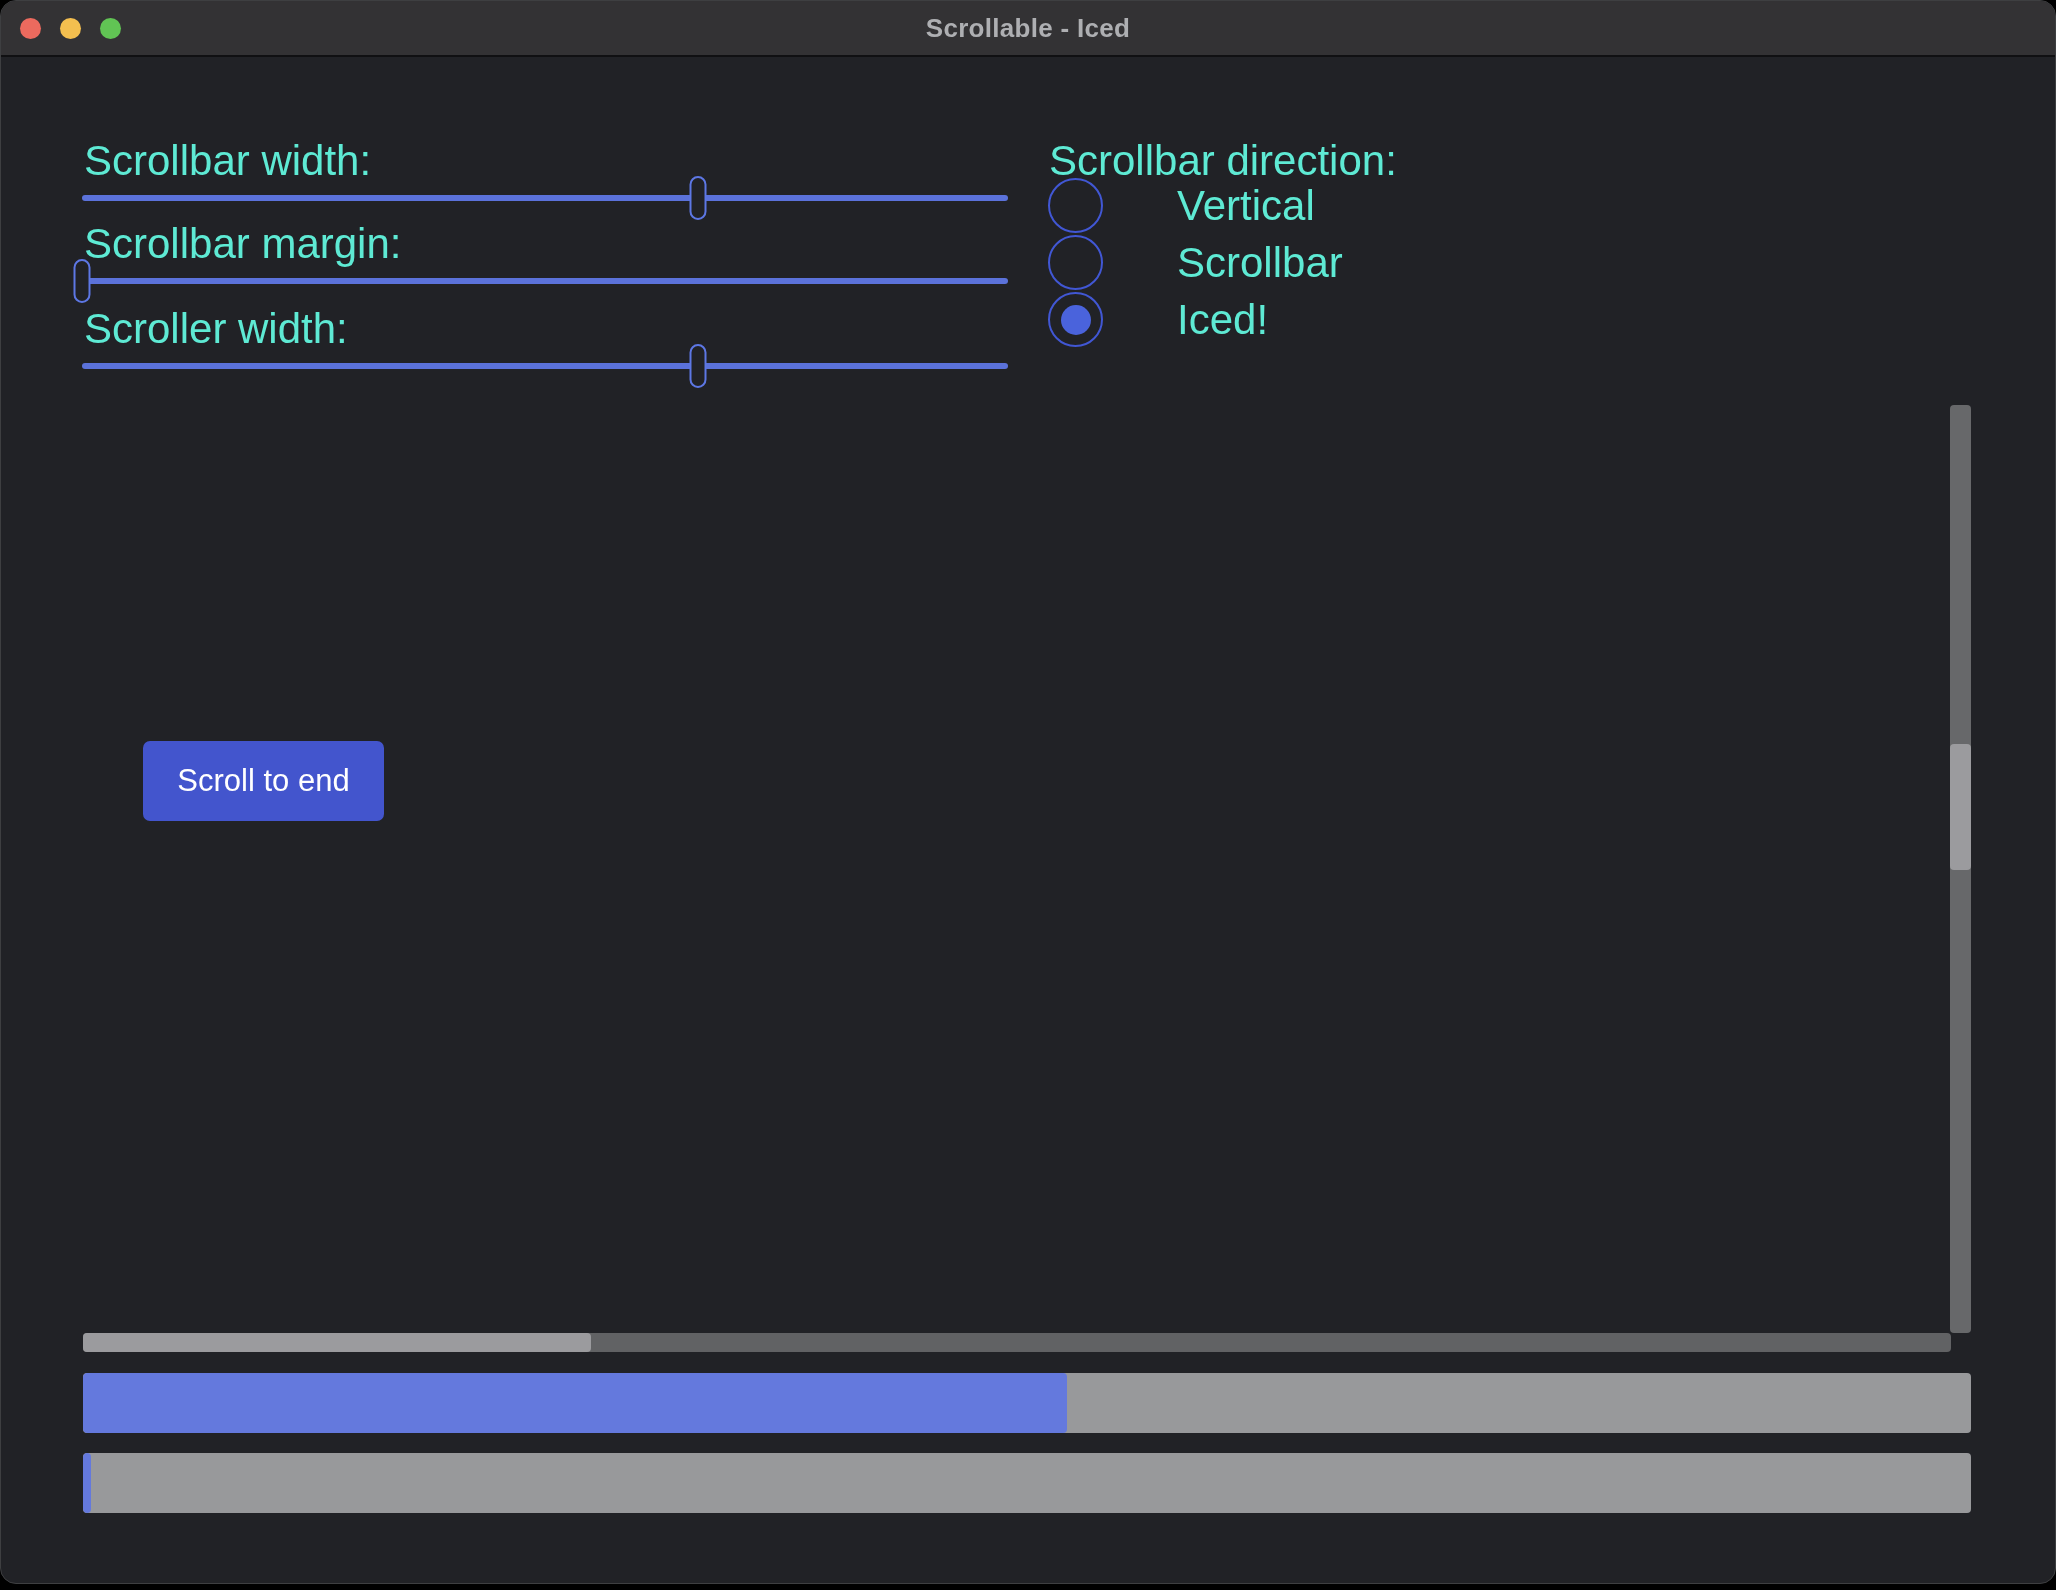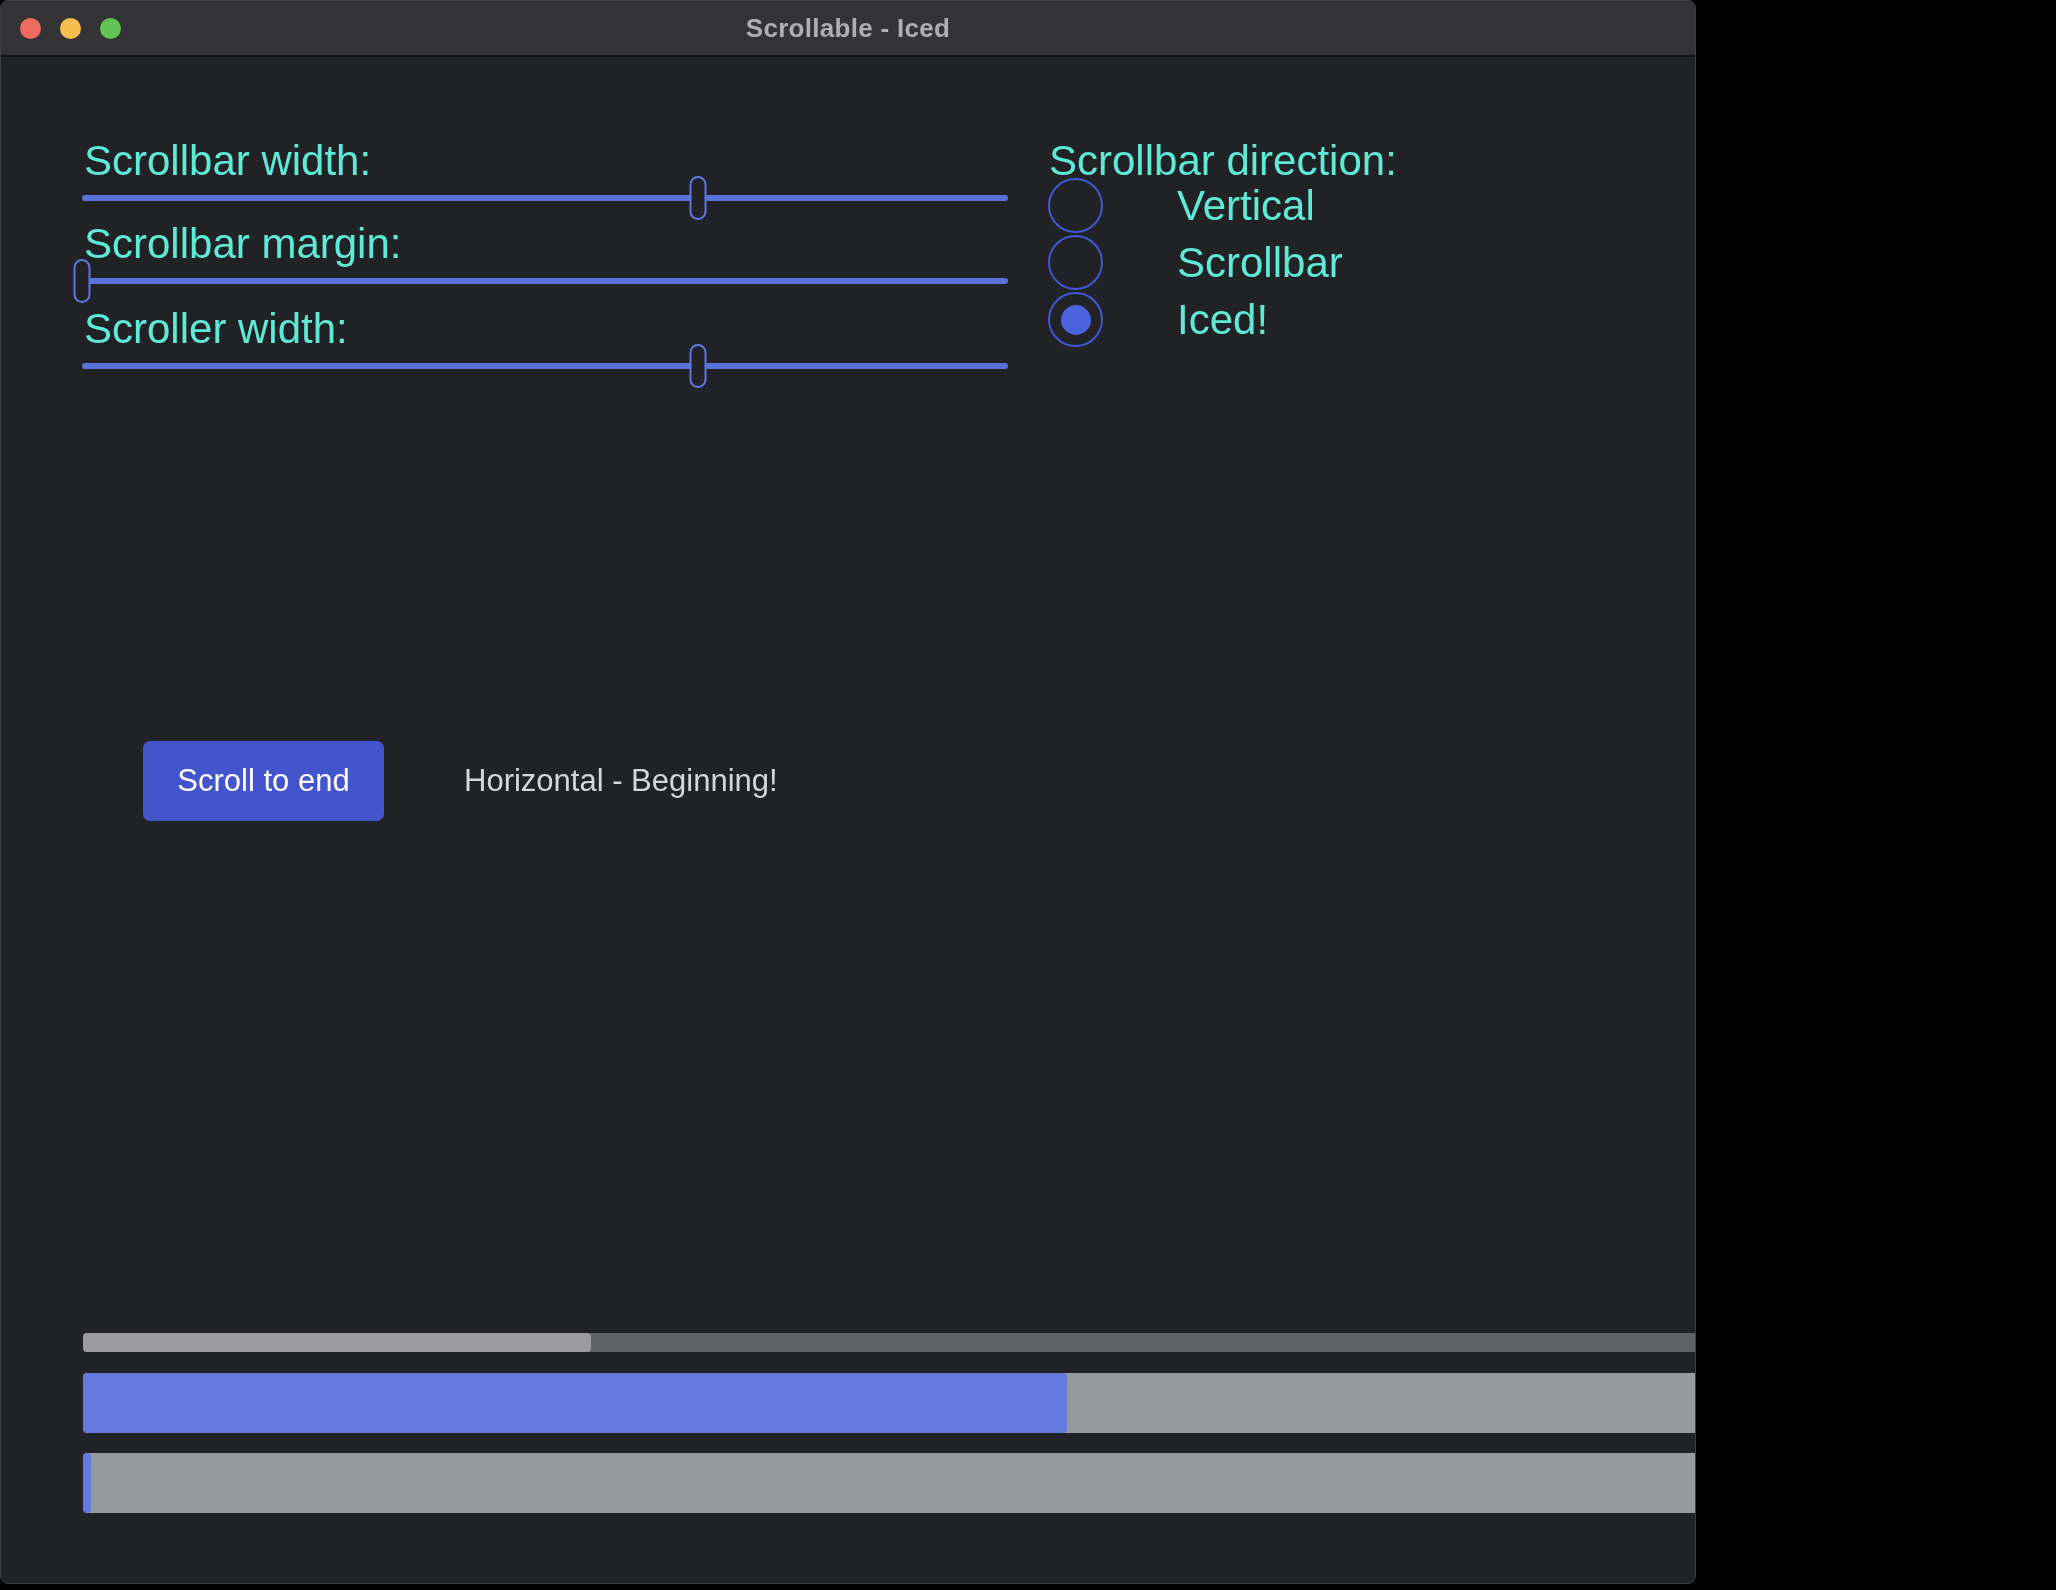--- a/index.html
+++ b/index.html
@@ -1,20 +1,20 @@
 <!DOCTYPE html>
 <html><head>
 <meta charset="utf-8">
 <style>
   html,body{margin:0;padding:0;background:#000;width:2056px;height:1590px;overflow:hidden;}
   *{box-sizing:border-box;font-family:"Liberation Sans",sans-serif;}
 
   .window{
-    position:absolute;left:0;top:0;width:1696px;height:1584px;
-    background:#212226;border-radius:8px;border:1px solid #3e3f41;
+    position:absolute;left:0;top:0;width:2056px;height:1584px;
+    background:#212226;border-radius:16px;border:1px solid #3e3f41;
     overflow:hidden;
   }
 
   
   .titlebar{
     position:absolute;left:0;top:0;width:100%;height:56px;
     background:#333234;border-bottom:2px solid #101012;
     display:flex;align-items:center;
   }
   .tl{
@@ -139,21 +139,20 @@
     <div class="radio-dot" style="opacity: 0;"></div>
   </div>
   <div class="lbl radio-label" style="top:242px">Scrollbar</div>
 
   <div class="radio-circle" style="top:291px">
     <div class="radio-dot" style="opacity: 1;"></div>
   </div>
   <div class="lbl radio-label" style="top:299px">Iced!</div>
 
   <button class="btn">Scroll to end</button>
-  <div class="status">Horizontal - Beginning!</div>
 
   <div class="vscroll">
     <div class="vscroll-thumb" style="top: 36.5%;"></div>
   </div>
 
   <div class="hscroll">
     <div class="hscroll-thumb" style="width: 27.2%;"></div>
   </div>
 
   <div class="progress p1">

